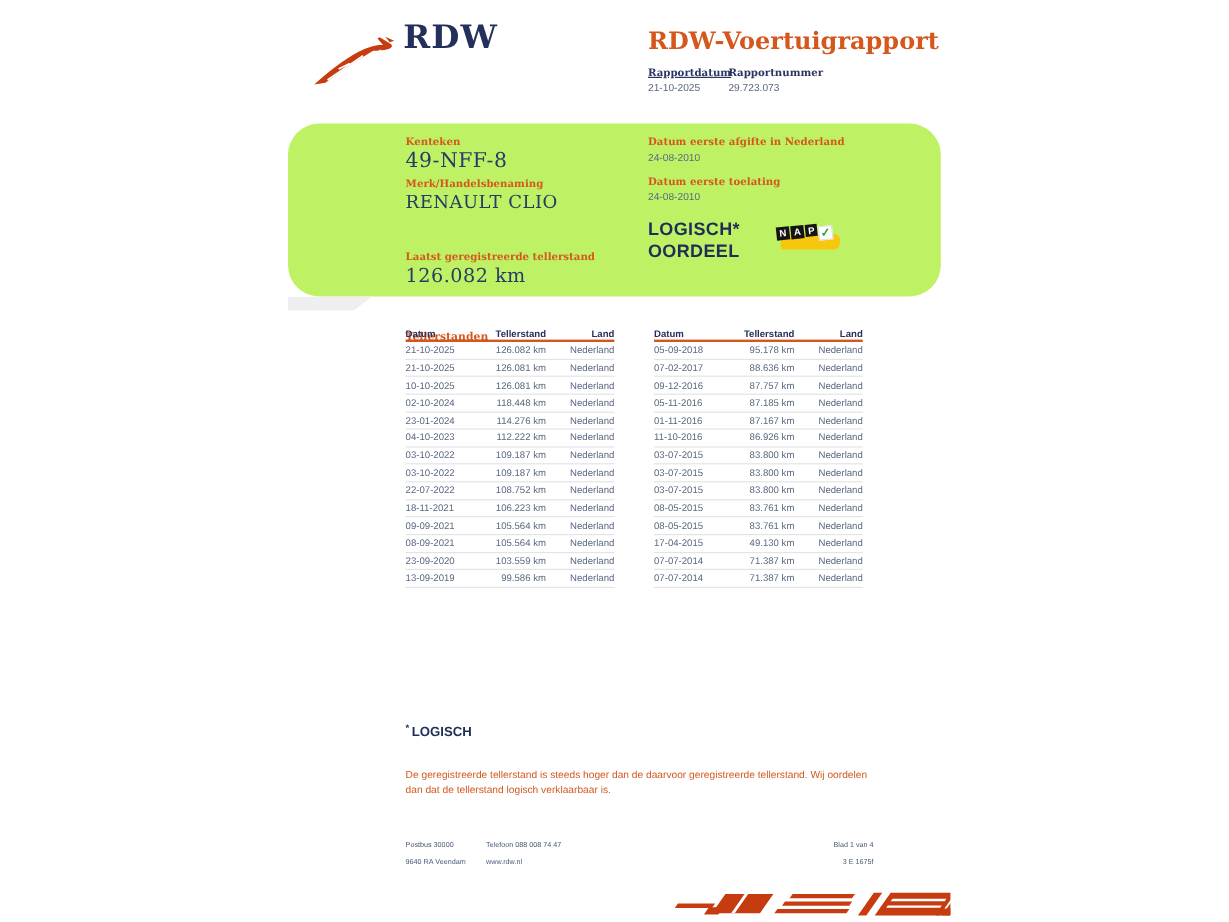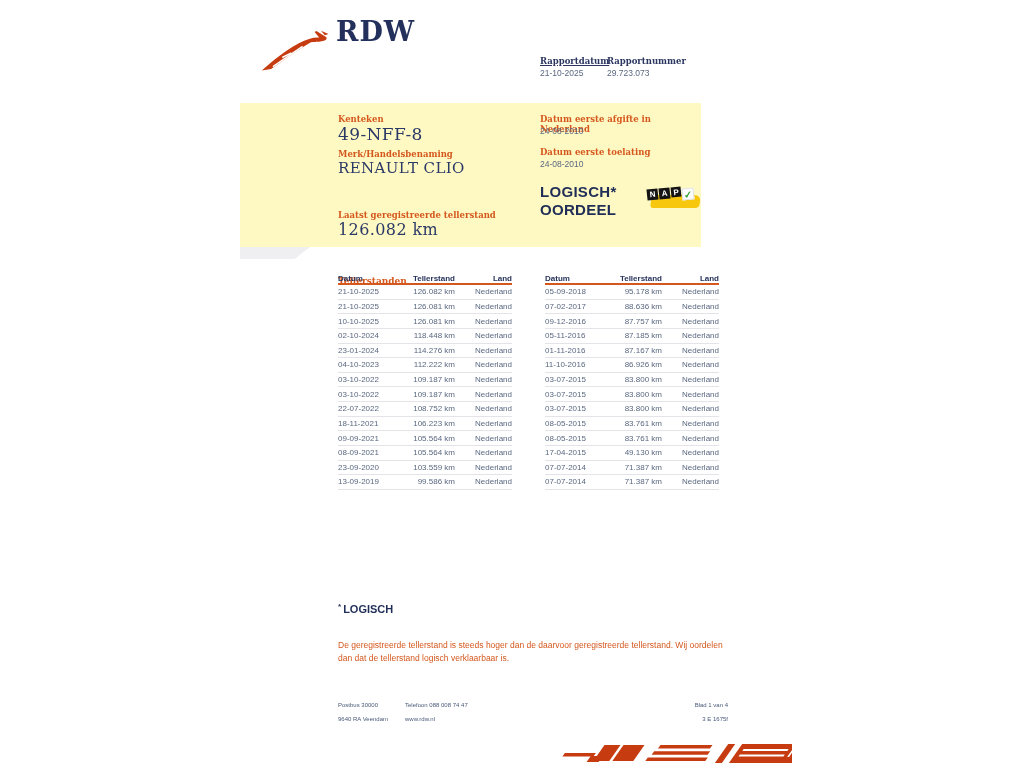--- a/index.html
+++ b/index.html
@@ -8,21 +8,21 @@
   .page { position:relative; width:1024px; height:768px; background:#ffffff; overflow:hidden;padding-left:44px; }
 
   
   .logo-feather { position:absolute; left:260px; top:28px; width:74px; height:46px; }
   .wordmark { position:absolute; left:336px; top:16px; font-family:"DejaVu Serif", serif; font-size:27px; font-weight:600; color:#23305c; letter-spacing:1px; }
   .report-title { position:absolute; left:540px; top:22px; font-family:"DejaVu Serif", serif; font-size:20px; font-weight:600; color:#d4581e; }
   .hdr-label { position:absolute; top:56px; font-family:"DejaVu Serif", serif; font-size:8.5px; font-weight:bold; color:#2a3560; }
   .hdr-value { position:absolute; top:68px; font-size:8.5px; color:#5a6880; }
 
   
-  .summary-box { position:absolute; left:240px; top:103px; width:461px; height:144px; background:#fef9c3; }
+  .summary-box { position:absolute; left:240px; top:103px; width:544px; height:144px; background:#bef264;border-radius:26px; }
   .summary-tab { position:absolute; left:240px; top:247px; width:70px; height:12px; background:#efeff1;
                  clip-path:polygon(0 0, 100% 0, 78% 100%, 0 100%); }
   .box-label { position:absolute; font-family:"DejaVu Serif", serif; font-size:8.5px; font-weight:bold; color:#d4581e; }
   .box-big  { position:absolute; font-family:"DejaVu Serif", serif; color:#2b3966; letter-spacing:0.4px; }
   .box-small { position:absolute; font-size:8.5px; color:#5a6880; }
   .oordeel { position:absolute; left:300px; top:80px; font-size:15px; font-weight:bold; color:#1f2d57; line-height:18px; letter-spacing:0.3px; }
 
   
   .nap { position:absolute; left:406px; top:82px; width:56px; height:28px; }
   .nap-swoosh { position:absolute; left:5px; top:10px; width:49px; height:13px; background:#f6c70c; border-radius:3px 6px 4px 3px; transform:skewX(-8deg); }
@@ -68,20 +68,21 @@
     <path fill="#c63b10" d="M2,45 C14,34 28,23 42,15.5 C51,11 58,9 64,9.5 L59,3.5 L61,2.5 L71,8.5 C73,10 72,12 69,13 C64,14.5 59,14.5 55,14.5 C44,21 26,33 12,43.5 Z"></path>
     <path fill="#c63b10" d="M66,2 L74,5.5 L70,7 Z"></path>
     <g stroke="#ffffff" stroke-width="1.6" fill="none">
       <path d="M14,41 L46,19"></path>
       <path d="M30,34 L56,16"></path>
       <path d="M44,27 L62,14"></path>
       <path d="M24,31 L34,26"></path>
     </g>
   </svg>
   <div class="wordmark">RDW</div>
+  <div class="report-title">RDW-Voertuigrapport</div>
 
   <div class="hdr-label" style="left:540px;text-decoration:underline;">Rapportdatum</div>
   <div class="hdr-value" style="left:540px;">21-10-2025</div>
   <div class="hdr-label" style="left:607px;">Rapportnummer</div>
   <div class="hdr-value" style="left:607px;">29.723.073</div>
 
   <div class="summary-box">
     <div class="box-label" style="left:98px; top:11px;">Kenteken</div>
     <div class="box-big" style="left:98px; top:21px; font-size:17px;">49-NFF-8</div>
     <div class="box-label" style="left:98px; top:46px;">Merk/Handelsbenaming</div>

